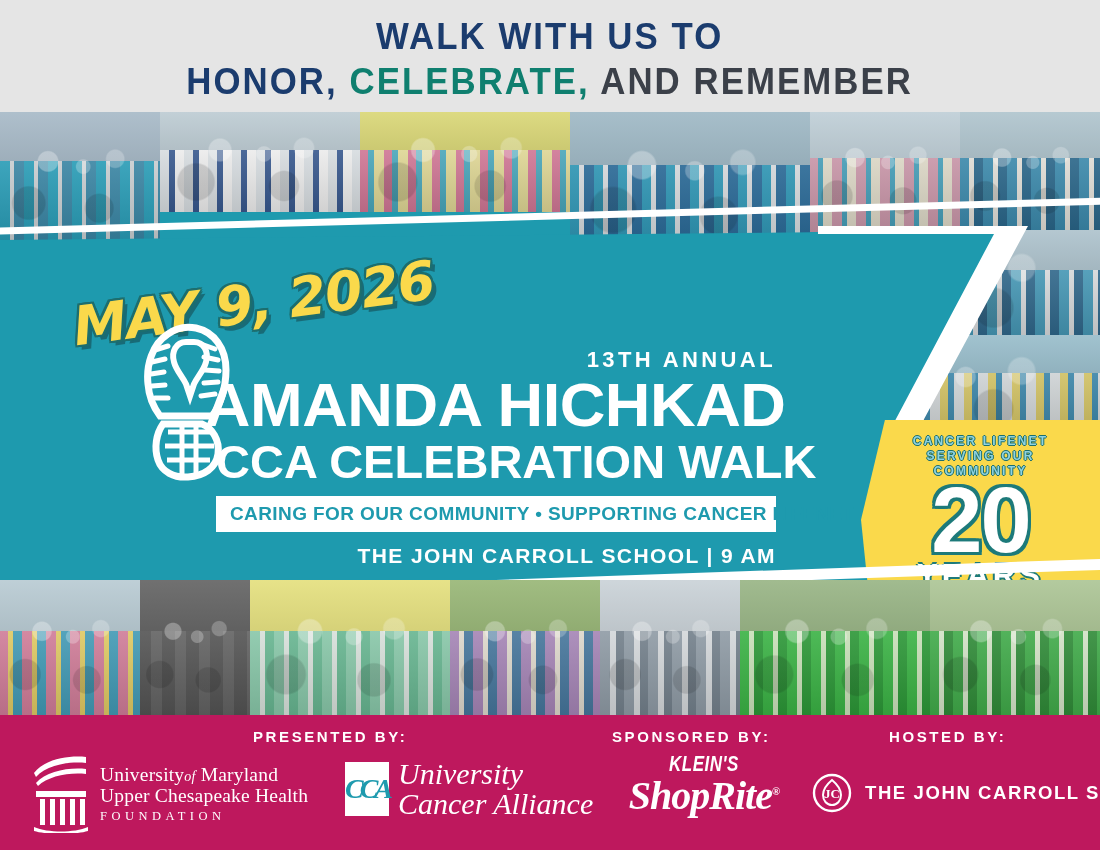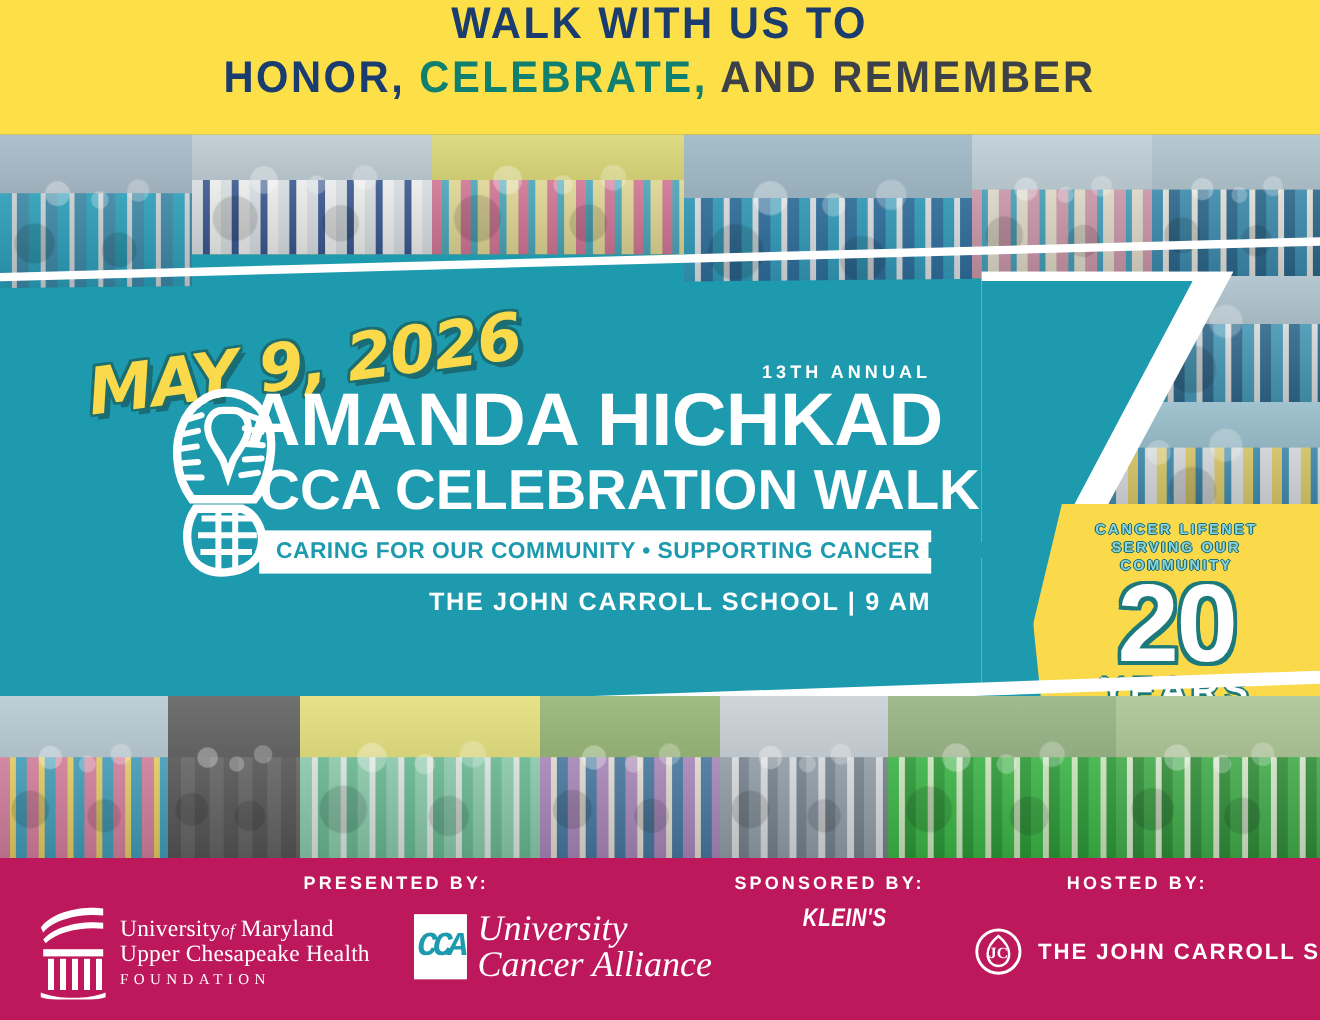--- a/index.html
+++ b/index.html
@@ -8,23 +8,23 @@
     font-family:"Liberation Sans", sans-serif;
     background:#1E9AAE;
     overflow:hidden;
     position:relative;
   }
   #flyer { position:relative; width:1100px; height:850px; overflow:hidden; }
 
   
   .header {
     position:absolute; left:0; top:0; width:1100px; height:118px;
-    background:#fde047;
+    background:#e5e5e5;
     display:flex; flex-direction:column;
-    align-items:center; 
+    align-items:center; justify-content:center;
   }
   .hdr-line1 {
     font-size:37px; font-weight:bold; letter-spacing:2.2px;
     color:#1B3C6E; line-height:1.06;
     transform:scaleX(0.94); white-space:nowrap;
   }
   .hdr-line2 {
     font-size:37px; font-weight:bold; letter-spacing:2.2px;
     line-height:1.06; margin-top:6px;
     transform:scaleX(0.94); white-space:nowrap;
@@ -101,22 +101,22 @@
     white-space:nowrap;
     font-family:"DejaVu Sans", sans-serif;
   }
 
   
   .shoeprint { position:absolute; left:138px; top:322px; width:118px; height:160px; }
 
   
   .title-block { position:absolute; left:216px; top:302px; width:560px; }
   .annual {
-    text-align:right; color:#ffffff; font-size:15px; font-weight:bold;
-    letter-spacing:3.4px; margin-bottom:2px;
+    text-align:right; color:#ffffff; font-size:22px; font-weight:bold;
+    letter-spacing:3.4px; margin-bottom:2px;margin-top:45px;
   }
   .title-main {
     color:#ffffff; font-size:62px; font-weight:bold;
     letter-spacing:-0.5px; line-height:0.97;
     text-align:right; white-space:nowrap;
     transform:scaleX(1.02); transform-origin:right center;
   }
   .title-sub {
     color:#ffffff; font-size:47px; font-weight:bold;
     letter-spacing:0px; line-height:1.05; text-align:right;
@@ -184,21 +184,21 @@
   .umuch-l1 em { font-size:14px; font-style:italic; }
   .umuch-l2 { font-size:19.5px; letter-spacing:0.2px; }
   .umuch-l3 { font-size:12.5px; letter-spacing:4.5px; margin-top:3px; }
 
   .logo-cca { position:absolute; left:345px; top:44px; display:flex; align-items:center; gap:9px; }
   .cca-mark {
     width:44px; height:54px; border:2px solid #ffffff; background:#ffffff;
     display:flex; align-items:center; justify-content:center;
   }
   .cca-mark span {
-    color:#1E9AAE; font-family:Liberation Mono, monospace; font-style:italic;
+    color:#1E9AAE; font-family:Liberation Serif, serif; font-style:italic;
     font-weight:bold; font-size:28px; letter-spacing:-4px;
   }
   .cca-txt {
     color:#ffffff; font-family:"Liberation Serif", serif; font-style:italic;
     font-size:30px; line-height:1.0; letter-spacing:0px;
   }
 
   .logo-shoprite { position:absolute; left:614px; top:40px; width:180px; text-align:center; }
   .kleins {
     display:inline-block; color:#ffffff; font-size:17px; font-weight:bold;
@@ -419,20 +419,21 @@
         <span>CCA</span>
       </div>
       <div class="cca-txt">
         <div>University</div>
         <div>Cancer Alliance</div>
       </div>
     </div>
 
     <div class="logo-shoprite">
       <div class="kleins">KLEIN'S</div>
+      <div class="shoprite"><span>ShopRite</span><sup>®</sup></div>
     </div>
 
     <div class="logo-jcs">
       <svg class="jc-mark" viewBox="0 0 40 40" aria-hidden="true">
         <circle cx="20" cy="20" r="18" fill="none" stroke="#ffffff" stroke-width="2.4"></circle>
         <path d="M20 7 C14 12 11 17 11 22 C11 28 15 32 20 32 C25 32 29 28 29 22 C29 17 26 12 20 7 Z" fill="none" stroke="#ffffff" stroke-width="2"></path>
         <text x="20" y="25" font-family="Liberation Serif, serif" font-size="13" font-weight="bold" fill="#ffffff" text-anchor="middle">JC</text>
       </svg>
       <div class="jcs-txt">THE JOHN CARROLL SCHOOL</div>
     </div>

